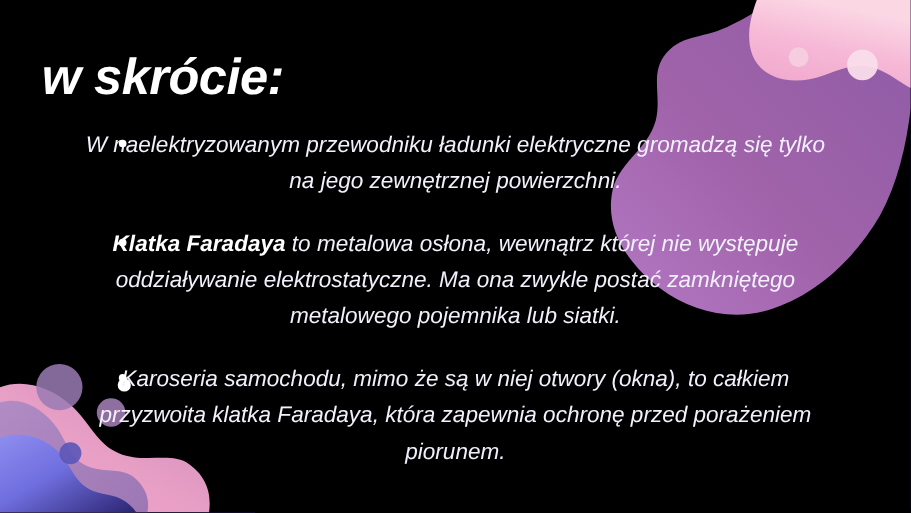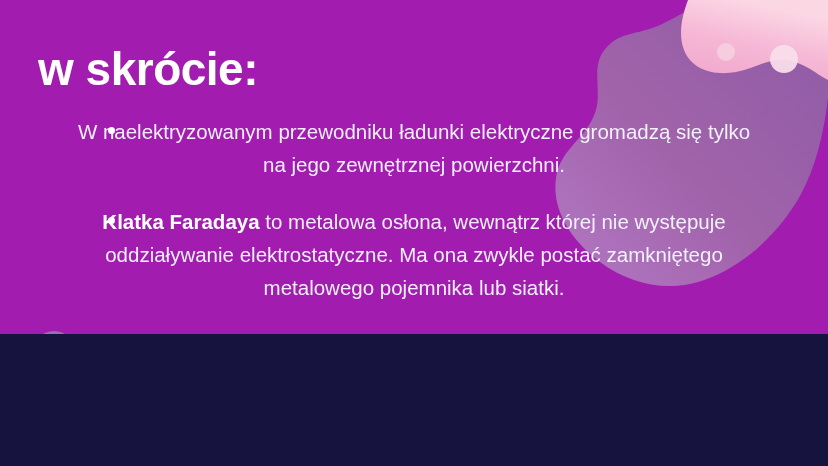--- a/index.html
+++ b/index.html
@@ -3,24 +3,25 @@
 <meta charset="utf-8">
 <style>
   html, body {
     margin: 0;
     padding: 0;
     background: #16143f;
   }
   #slide {
     position: relative;
     width: 828px;
-    height: 334px;
-    background: #a21caf;
+    height: 466px;
+    background: #000000;
     overflow: hidden;
     font-family: "Liberation Sans", sans-serif;
+    font-style: italic;
   }
   .decor-layer {
     position: absolute;
     inset: 0;
     width: 828px;
     height: 466px;
     pointer-events: none;
   }
   
   #title {
@@ -156,15 +157,21 @@
       </div>
     </div>
 
     <div class="bullet-block">
       <span class="bullet-marker"></span>
       <div class="bullet-text">
         <b>Klatka Faradaya</b><span> to metalowa osłona, wewnątrz której nie występuje oddziaływanie elektrostatyczne. Ma ona zwykle postać zamkniętego metalowego pojemnika lub siatki.</span>
       </div>
     </div>
 
+    <div class="bullet-block">
+      <span class="bullet-marker"></span>
+      <div class="bullet-text">
+        <b></b><span>Karoseria samochodu, mimo że są w niej otwory (okna), to całkiem przyzwoita klatka Faradaya, która zapewnia ochronę przed porażeniem piorunem.</span>
+      </div>
+    </div>
 
   </div>
 </div>
 
 </body></html>

